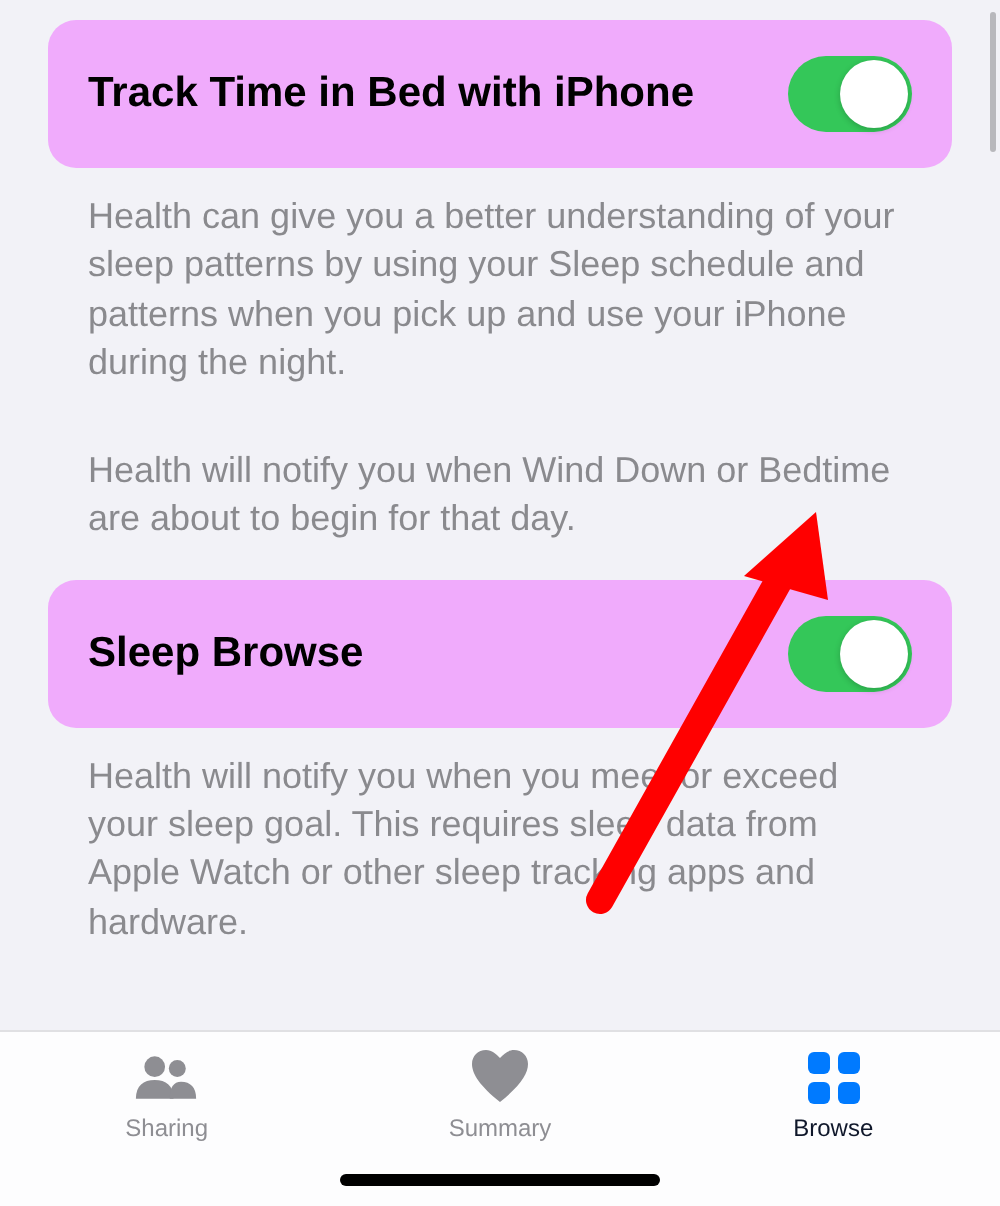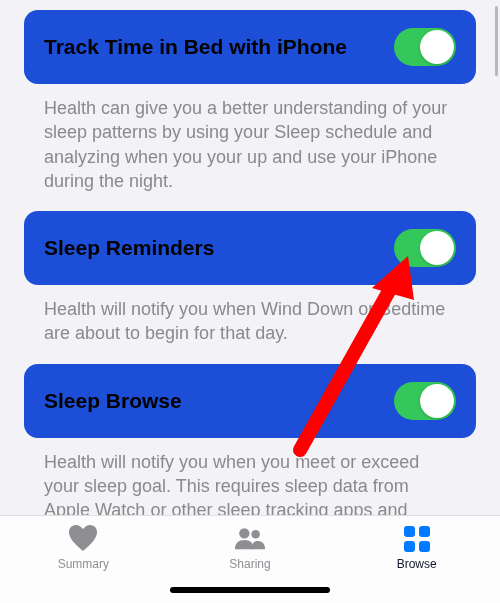--- a/index.html
+++ b/index.html
@@ -12,21 +12,21 @@
       width: 500px;
       height: 603px;
       background: #f2f2f7;
       position: relative;
       overflow: hidden;
     }
     .content {
       padding: 10px 24px 0 24px;
     }
     .card {
-      background: #1d4ed8;
+      background: #f0abfc;
       border-radius: 14px;
       padding: 18px 20px;
       display: flex;
       align-items: center;
       justify-content: space-between;
     }
     .card-title {
       font-size: 21px;
       font-weight: 600;
       color: #000;
@@ -120,28 +120,22 @@
 <body>
 
 <div class="content">
 
   <div class="card">
     <div class="card-title">Track Time in Bed with iPhone</div>
     <div class="toggle">
       <div class="toggle-knob"></div>
     </div>
   </div>
-  <div class="description">Health can give you a better understanding of your sleep patterns by using your Sleep schedule and analyzing when you your up and use your iPhone during the night.</div>
+  <div class="description">Health can give you a better understanding of your sleep patterns by using your Sleep schedule and patterns when you pick up and use your iPhone during the night.</div>
 
-  <div class="card">
-    <div class="card-title">Sleep Reminders</div>
-    <div class="toggle">
-      <div class="toggle-knob"></div>
-    </div>
-  </div>
   <div class="description">Health will notify you when Wind Down or Bedtime are about to begin for that day.</div>
 
   <div class="card">
     <div class="card-title">Sleep Browse</div>
     <div class="toggle">
       <div class="toggle-knob"></div>
     </div>
   </div>
   <div class="description">Health will notify you when you meet or exceed your sleep goal. This requires sleep data from Apple Watch or other sleep tracking apps and hardware.</div>
 
@@ -155,36 +149,36 @@
       <polygon points="0 0, 8 4, 0 8" fill="#ff0000"></polygon>
     </marker>
   </defs>
   <line x1="300" y1="450" x2="398" y2="275" stroke="#ff0000" stroke-width="14" stroke-linecap="round"></line>
   <polygon points="408,256 372,288 414,300" fill="#ff0000"></polygon>
 </svg>
 
 <div class="tab-bar">
   <div class="tab-item">
     <div class="tab-icon">
-      <svg width="30" height="28" viewBox="0 0 30 28">
-          <path d="M15 26 C5 18 1 12 1 7 C1 3 4 0 8 0 C11 0 13 2 15 4 C17 2 19 0 22 0 C26 0 29 3 29 7 C29 12 25 18 15 26 Z" fill="#8e8e93"></path>
-        </svg>
-    </div>
-    <div class="tab-label">Summary</div>
-  </div>
-  <div class="tab-item">
-    <div class="tab-icon">
       <svg width="34" height="26" viewBox="0 0 34 26">
         <circle cx="11" cy="7" r="5.5" fill="#8e8e93"></circle>
         <circle cx="23" cy="8" r="4.5" fill="#8e8e93"></circle>
         <path d="M1 24 C1 17 5 14 11 14 C17 14 21 17 21 24 Z" fill="#8e8e93"></path>
         <path d="M19 24 C19 18 21 15 25 15 C30 15 33 18 33 24 Z" fill="#8e8e93"></path>
       </svg>
     </div>
     <div class="tab-label">Sharing</div>
+  </div>
+  <div class="tab-item">
+    <div class="tab-icon">
+      <svg width="30" height="28" viewBox="0 0 30 28">
+          <path d="M15 26 C5 18 1 12 1 7 C1 3 4 0 8 0 C11 0 13 2 15 4 C17 2 19 0 22 0 C26 0 29 3 29 7 C29 12 25 18 15 26 Z" fill="#8e8e93"></path>
+        </svg>
+    </div>
+    <div class="tab-label">Summary</div>
   </div>
   <div class="tab-item active">
     <div class="tab-icon">
       <svg width="26" height="26" viewBox="0 0 26 26">
         <rect x="0" y="0" width="11" height="11" rx="3" fill="#007aff"></rect>
         <rect x="15" y="0" width="11" height="11" rx="3" fill="#007aff"></rect>
         <rect x="0" y="15" width="11" height="11" rx="3" fill="#007aff"></rect>
         <rect x="15" y="15" width="11" height="11" rx="3" fill="#007aff"></rect>
       </svg>
     </div>

